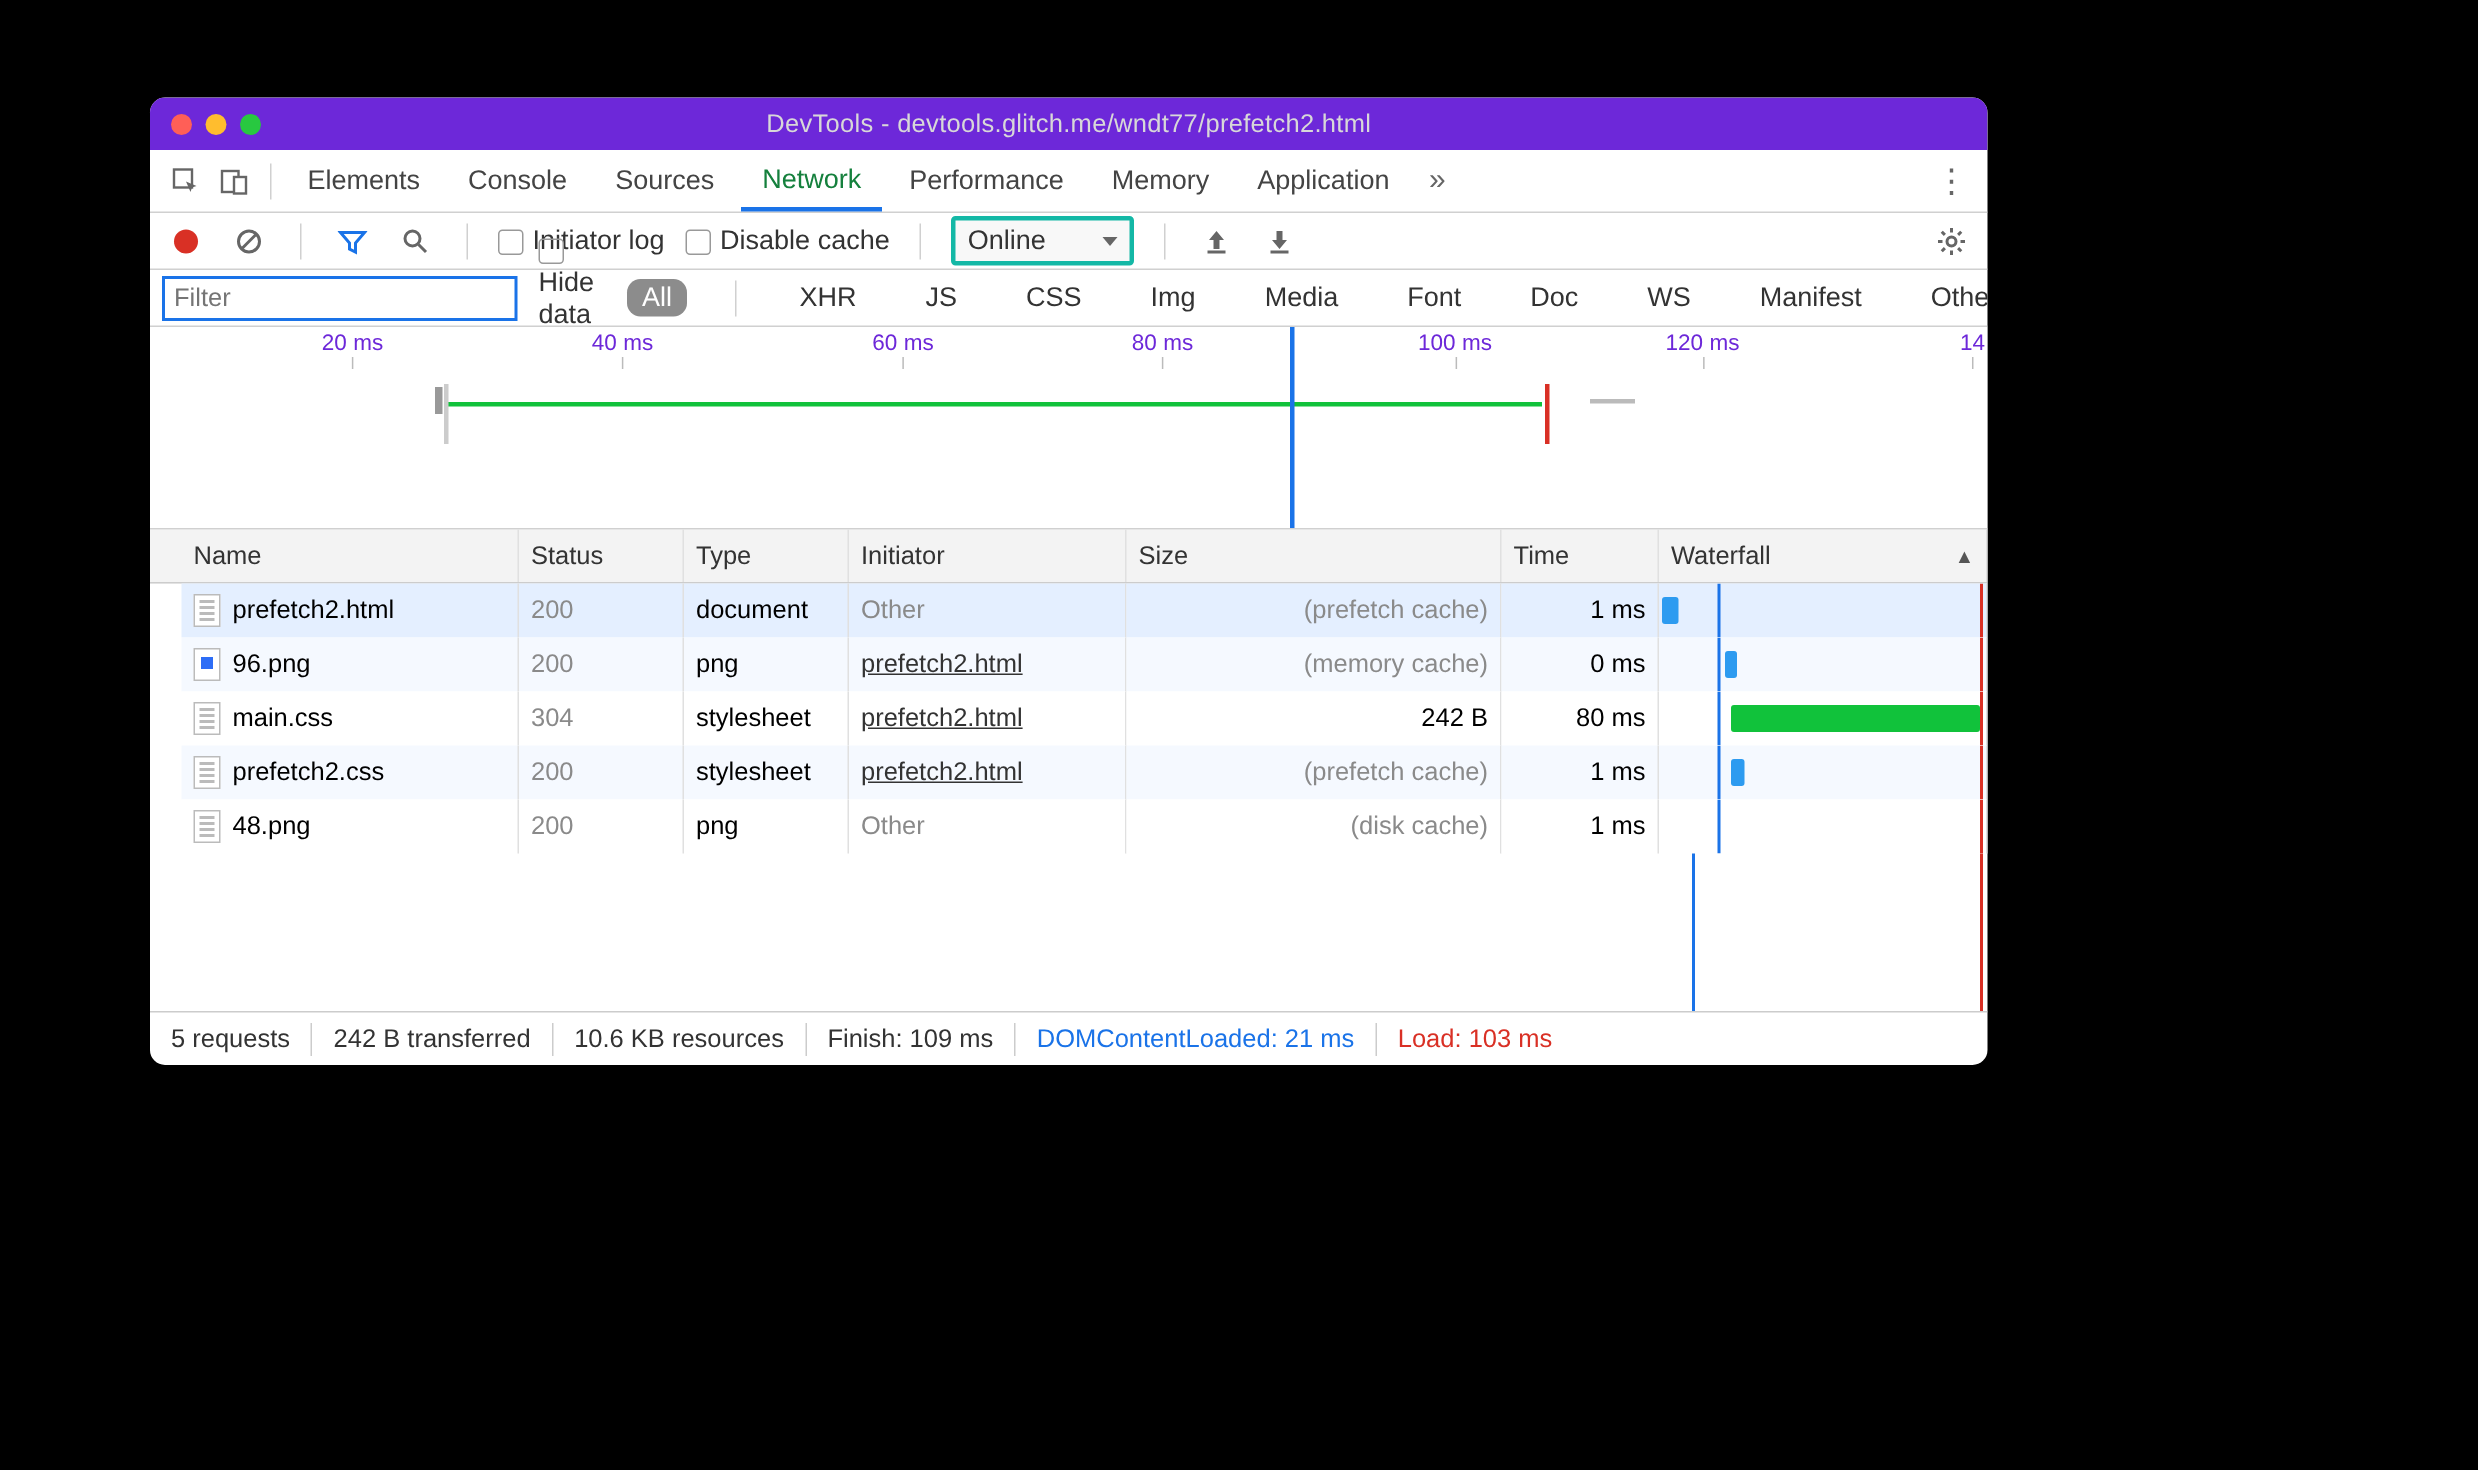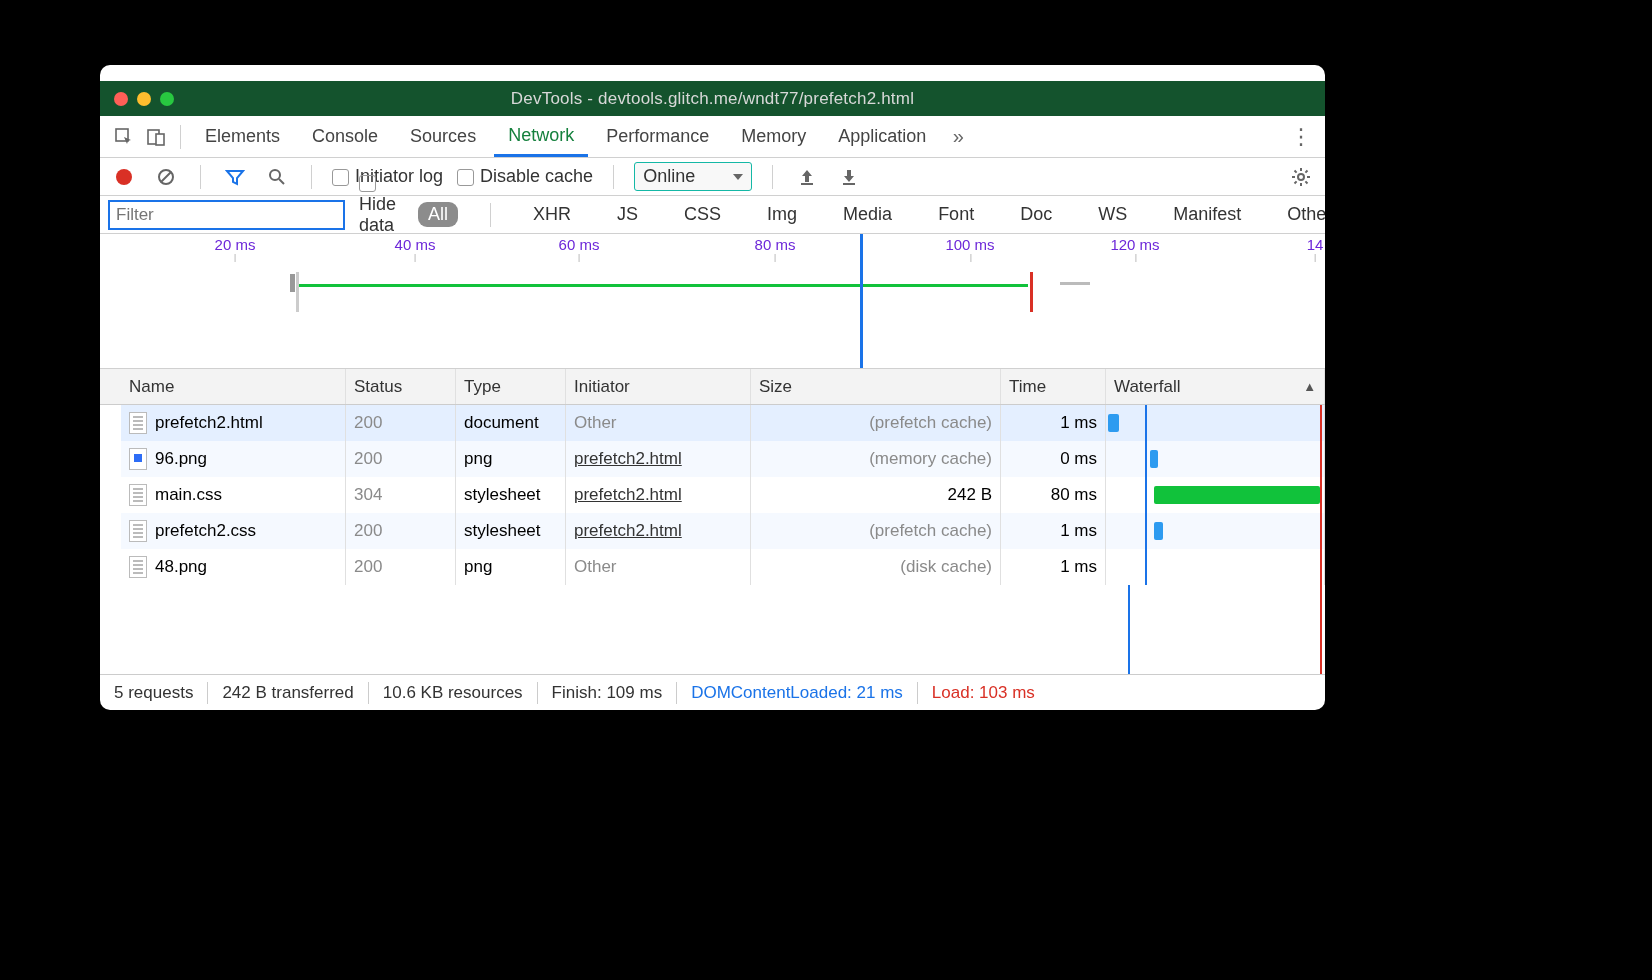--- a/index.html
+++ b/index.html
@@ -1,31 +1,31 @@
 <!DOCTYPE html>
 <html><head>
 <meta charset="utf-8">
 <style>
 * { margin:0; padding:0; box-sizing:border-box; font-family:-apple-system,"Helvetica Neue",Arial,sans-serif; }
 body { background:#000; width:1652px; height:980px; position:relative; }
 .window { position:absolute; left:100px; top:65px; width:1225px; height:645px; background:#fff; border-radius:10px; overflow:hidden; box-shadow:0 25px 60px rgba(0,0,0,.55); display:flex; flex-direction:column; }
-.titlebar { height:35px; background:#14532d; display:flex; align-items:center; padding:0 14px; color:#d8d8d8; position:relative;margin-top:16px; }
+.titlebar { height:35px; background:#6d28d9; display:flex; align-items:center; padding:0 14px; color:#d8d8d8; position:relative; }
 .traffic { display:flex; gap:9px; }
 .dot { width:14px; height:14px; border-radius:50%; }
 .dot.r{background:#ff5f57}.dot.y{background:#ffbd2e}.dot.g{background:#28c840}
 .title { position:absolute; left:0; right:0; text-align:center; font-size:17px; letter-spacing:.2px; }
 .tabs { height:42px; display:flex; align-items:center; border-bottom:1px solid #d0d0d0; padding:0 10px; gap:4px; color:#444; font-size:18px; }
 .tab { padding:8px 14px; cursor:pointer; }
 .tab.active { color:#15803d; border-bottom:3px solid #1a73e8; }
 .iconbtn { width:28px; height:28px; display:flex; align-items:center; justify-content:center; cursor:pointer; color:#666; }
 .vdiv { width:1px; height:24px; background:#d0d0d0; margin:0 6px; }
 .toolbar { height:38px; display:flex; align-items:center; border-bottom:1px solid #d0d0d0; padding:0 10px; gap:14px; color:#333; font-size:18px; }
 .recdot{width:16px;height:16px;border-radius:50%;background:#d93025;}
 .chk { width:17px; height:17px; border:1px solid #999; border-radius:3px; display:inline-block; vertical-align:middle; margin-right:6px; }
-.select { display:flex; align-items:center; gap:8px; border:1px solid #14b8a6; padding:3px 8px; border-radius:3px; background:#f8f8f8; }
+.select { display:flex; align-items:center; gap:8px; border:3px solid #14b8a6; padding:3px 8px; border-radius:3px; background:#f8f8f8; }
 .select .caret { border-left:5px solid transparent; border-right:5px solid transparent; border-top:6px solid #666; margin-left:30px; }
 .filterbar { height:38px; display:flex; align-items:center; border-bottom:1px solid #d0d0d0; padding:0 8px; gap:14px; font-size:18px; color:#333; }
 .filter-input { width:280px; height:30px; border:2px solid #1a73e8; padding:2px 6px; font-size:17px; outline:none; }
 .pill { padding:2px 10px; border-radius:9px; cursor:pointer; }
 .pill.active { background:#8c8c8c; color:#fff; }
 .overview { height:135px; position:relative; border-bottom:1px solid #d0d0d0; background:#fff; }
 .ov-ticks { height:24px; position:relative; font-size:15px; color:#6d28d9; }
 .ov-tick { position:absolute; top:2px; transform:translateX(-50%); }
 .ov-tick::before { content:""; position:absolute; top:18px; left:50%; width:1px; height:8px; background:#bbb; }
 .ov-body { position:absolute; top:24px; bottom:0; left:0; right:0; }
@@ -164,21 +164,21 @@
         <span class="pill">WS</span>
         <span class="pill">Manifest</span>
         <span class="pill">Other</span>
       </div>
   </div>
 
   <div class="overview">
     <div class="ov-ticks" id="ov-ticks">
         <div class="ov-tick" style="left: 135px;">20 ms</div>
         <div class="ov-tick" style="left: 315px;">40 ms</div>
-        <div class="ov-tick" style="left: 479px;">60 ms</div>
+        <div class="ov-tick" style="left: 502px;">60 ms</div>
         <div class="ov-tick" style="left: 675px;">80 ms</div>
         <div class="ov-tick" style="left: 855px; margin-left: 15px;">100 ms</div>
         <div class="ov-tick" style="left: 1035px;">120 ms</div>
         <div class="ov-tick" style="left: 1215px;">14</div>
       </div>
     <div class="ov-body">
       <div style="position:absolute;left:190px;top:16px;width:5px;height:18px;background:#999;"></div>
       <div class="gline" style="left:198px;width:730px;"></div>
       <div class="vline" style="left:196px;background:#ccc;height:40px;top:14px;"></div>
       <div class="vline" style="left:760px;background:#1a73e8;top:-24px;"></div>

